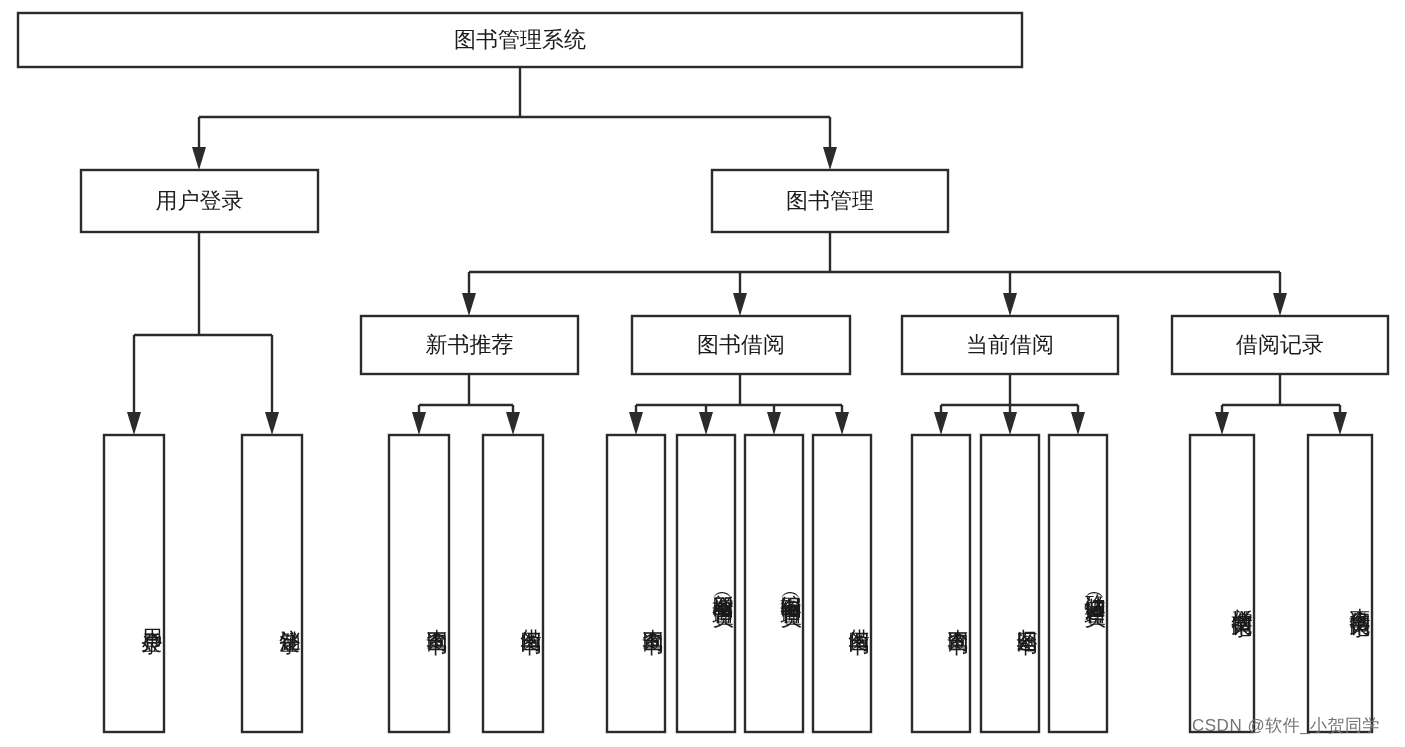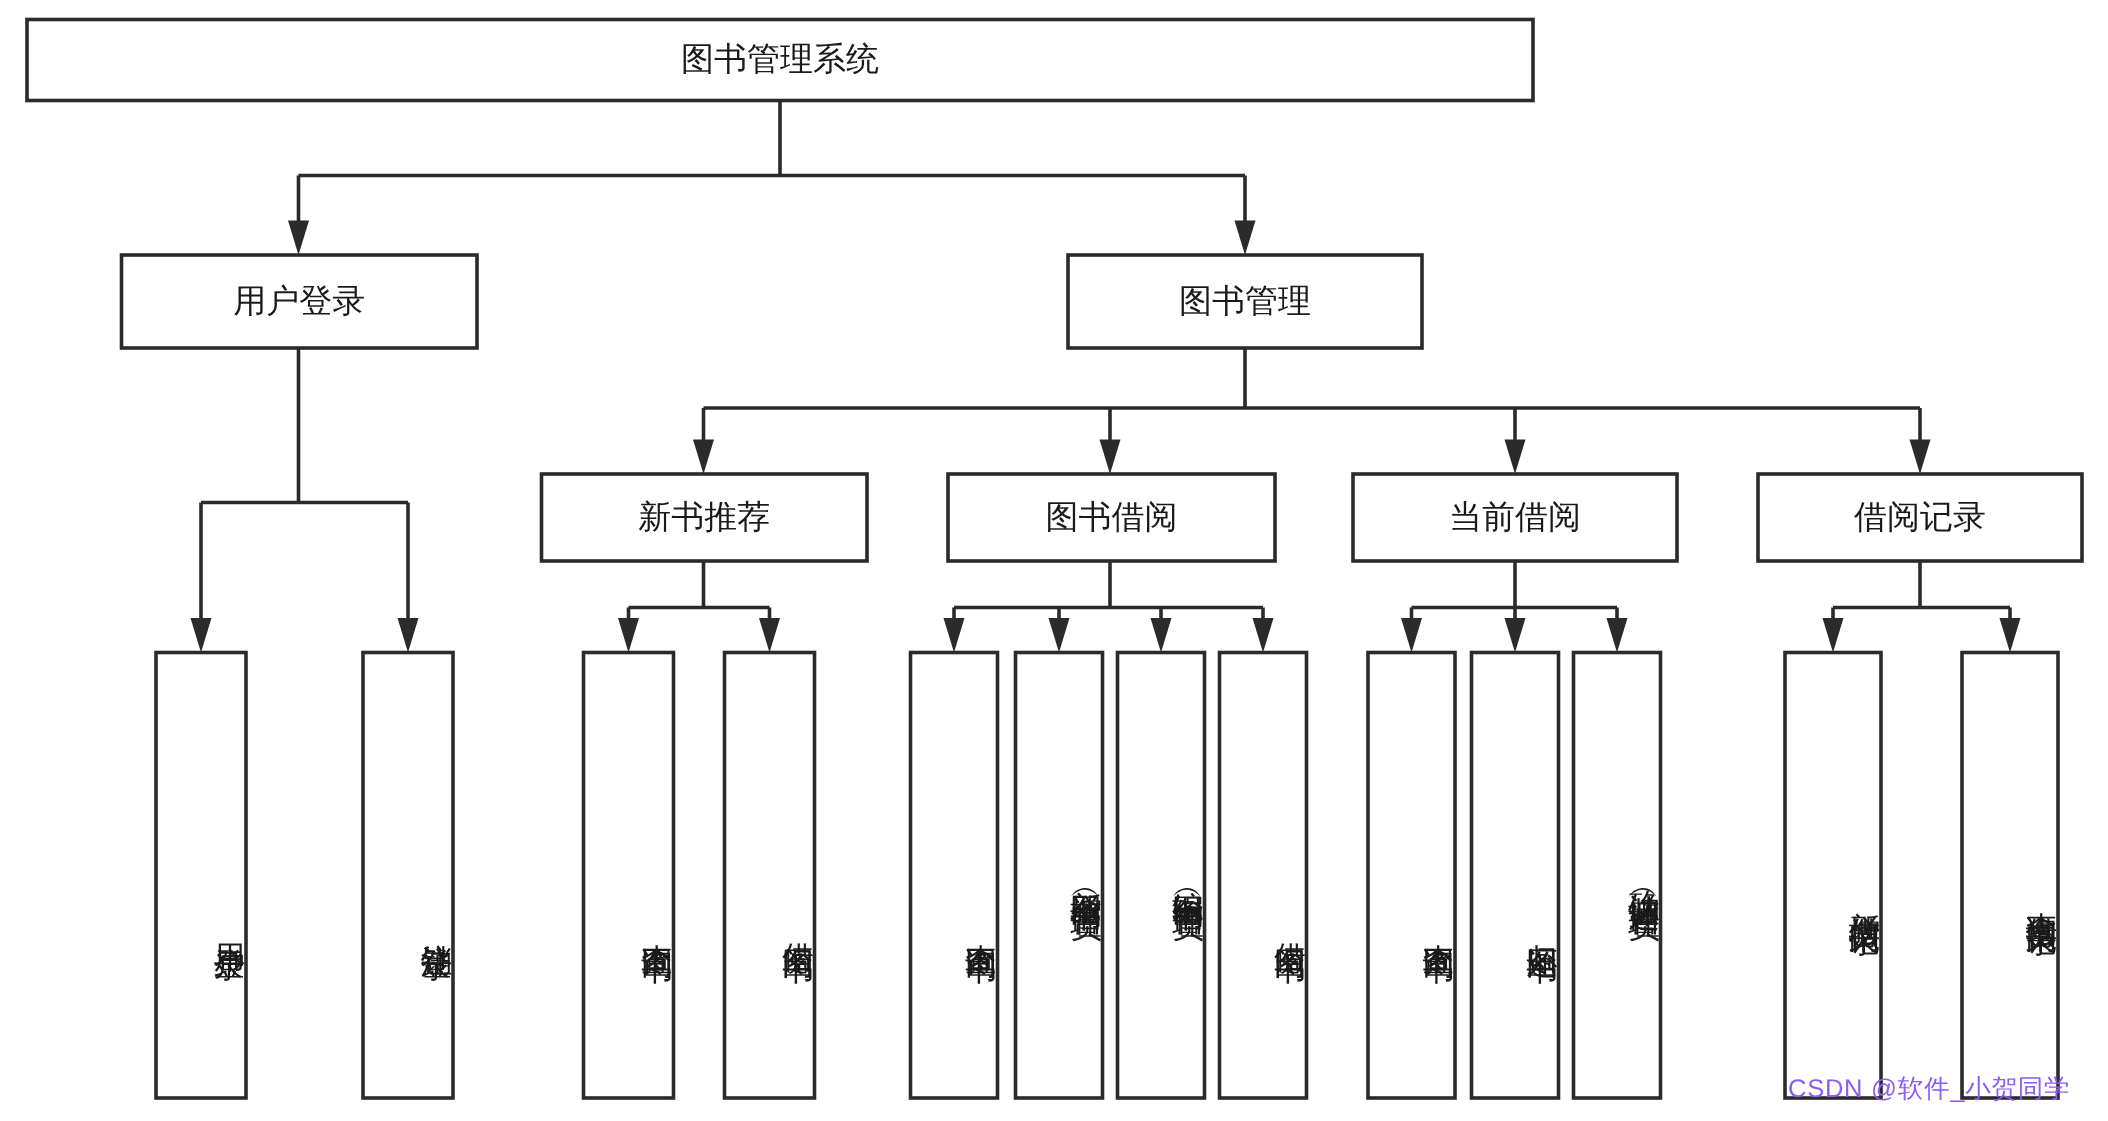--- a/index.html
+++ b/index.html
@@ -61,21 +61,21 @@
     white-space: nowrap;
     display: flex;
     align-items: flex-start;
     justify-content: center;
     pointer-events: none;
   }
   .watermark {
     position: absolute;
     font-family: "Liberation Sans", "DejaVu Sans", sans-serif;
     font-size: 17px;
-    color: #8b5cf6;
+    color: #737373;
     white-space: nowrap;
     letter-spacing: 0.5px;
   }
 </style>
 </head>
 <body>
 
 <div id="diagram-root">
 
   <svg id="flow" viewBox="0 0 1405 747">

